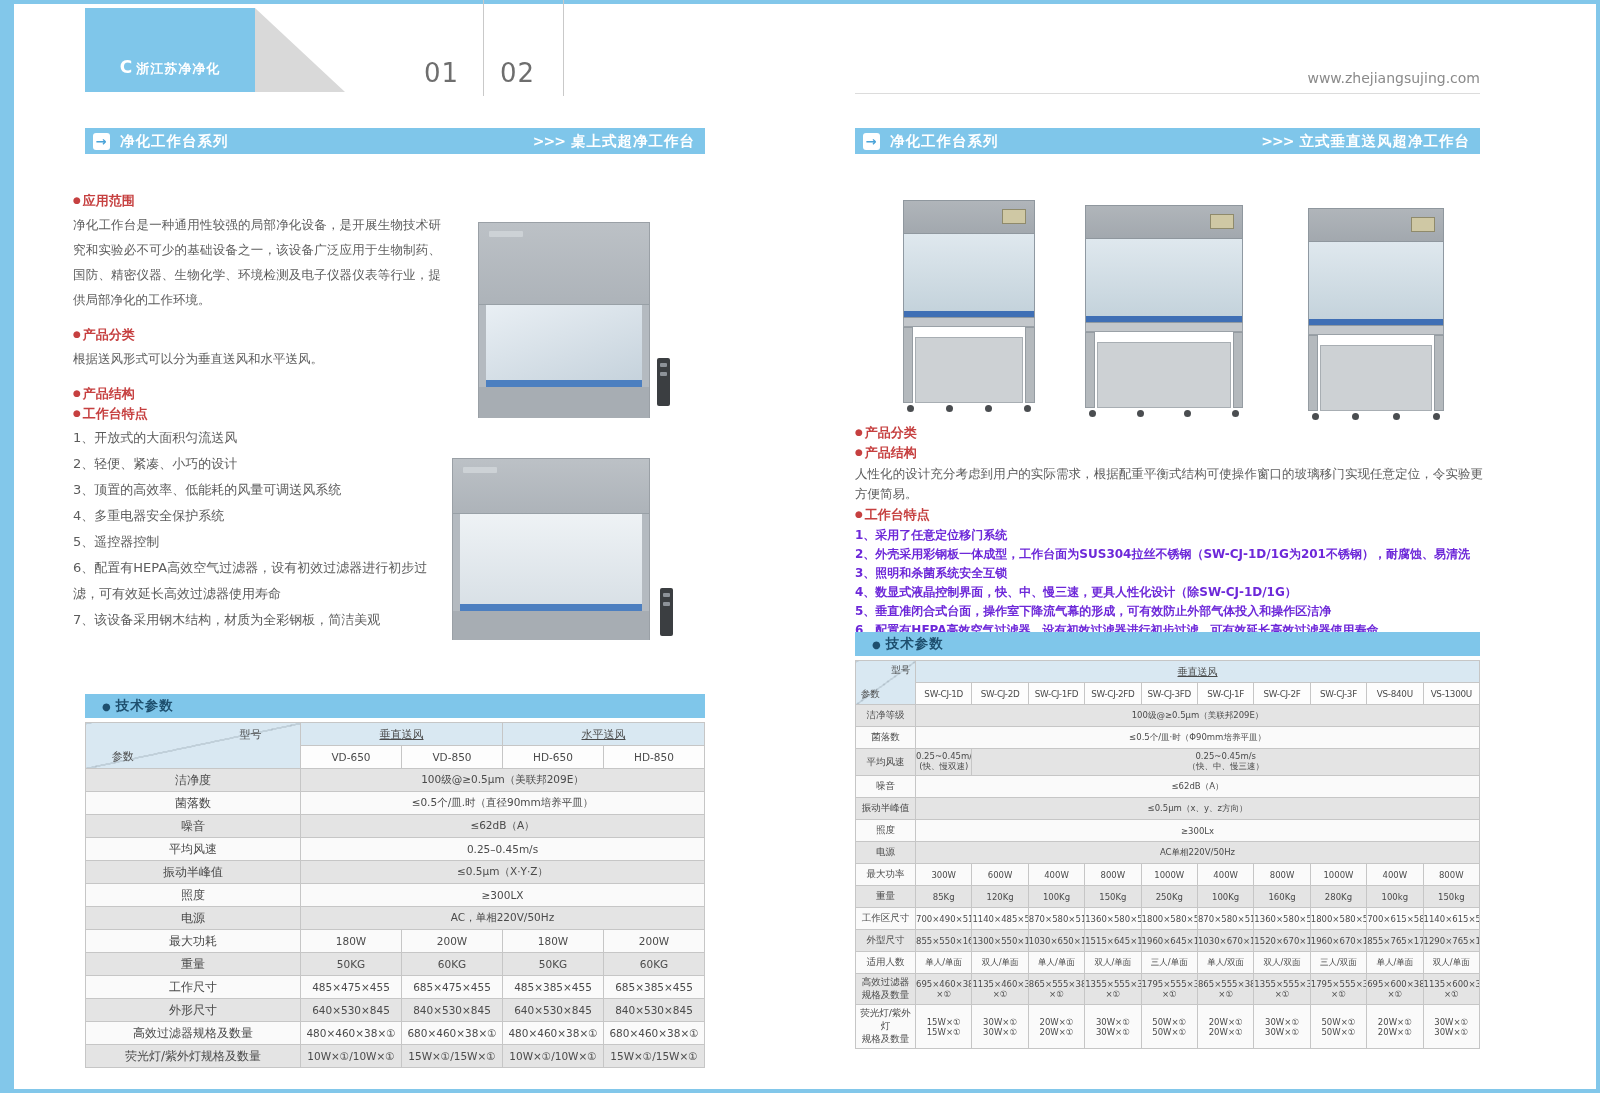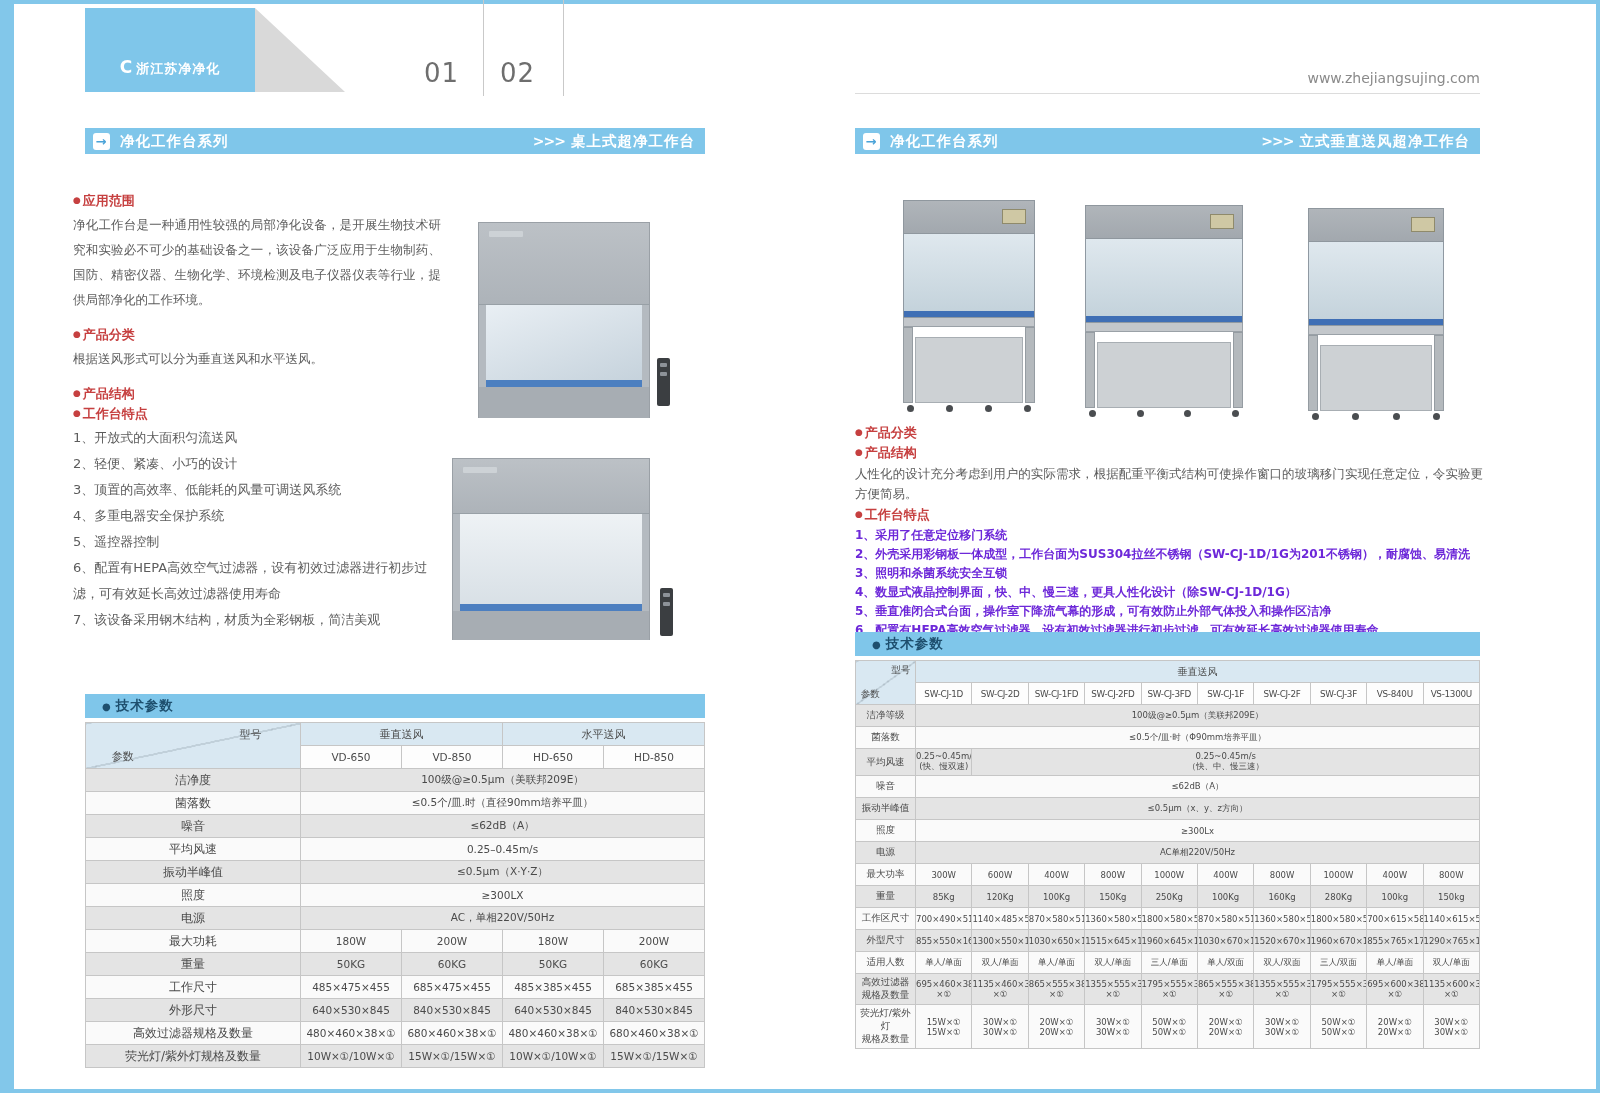--- a/index.html
+++ b/index.html
@@ -61,21 +61,21 @@
   .table-wrap{position:absolute;}
   .left-spec{left:85px;top:722px;width:620px;}
   .right-spec{left:855px;top:660px;width:625px;}
   .table-wrap table{border-collapse:collapse;table-layout:fixed;width:100%;}
   .table-wrap td{border:1px solid #c6c6c6;text-align:center;vertical-align:middle;color:#4a4a4a;
     white-space:pre-line;padding:2px 1px;overflow:hidden;}
   .left-spec td{font-size:10.5px;height:18px;}
   .right-spec td{font-size:8.5px;height:17px;padding:2px 0;}
   .left-spec col:first-child{width:215px;}
   .right-spec col:first-child{width:60px;}
-  .table-wrap td.g{background:#d9e8f2;font-weight:normal;}
+  .table-wrap td.g{background:#d9e8f2;font-weight:normal;text-decoration:underline;}
   .left-spec td.g{font-size:11px;}
   .right-spec td.g{font-size:10px;}
   .table-wrap td.m{background:#fdfdfd;}
   .left-spec td.m{font-size:10.5px;}
   .right-spec td.m{font-size:8.8px;letter-spacing:-0.3px;}
   .table-wrap tr.shade td{background:#e4e4e4;}
   .table-wrap tr.plain td{background:#fafafa;}
   .left-spec td.lbl{font-size:12px;}
   .right-spec td.lbl{font-size:9.5px;}
   td.corner{background:#d9e8f2;position:relative;padding:12px;

